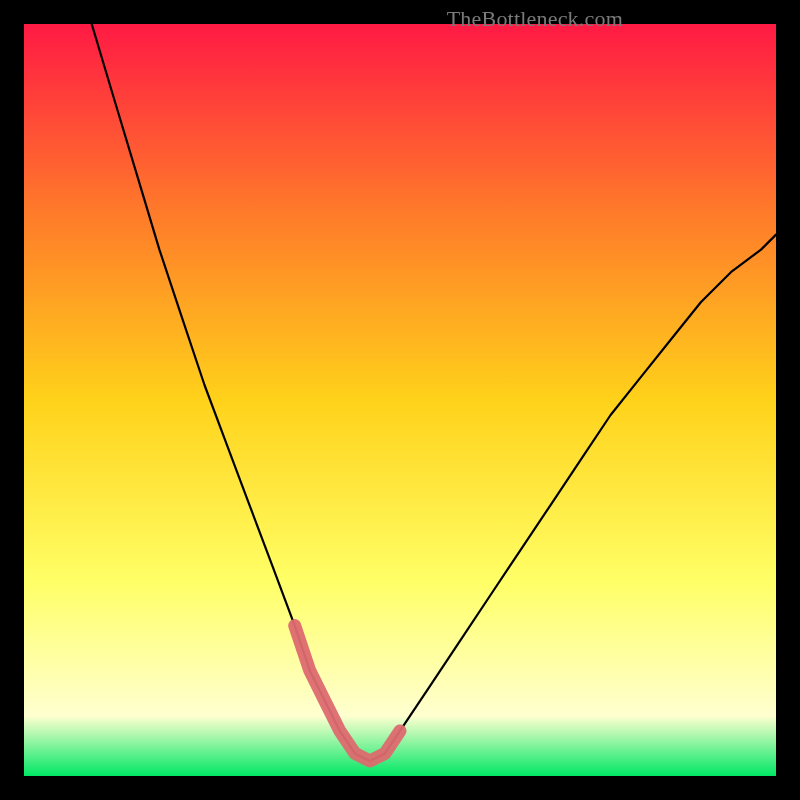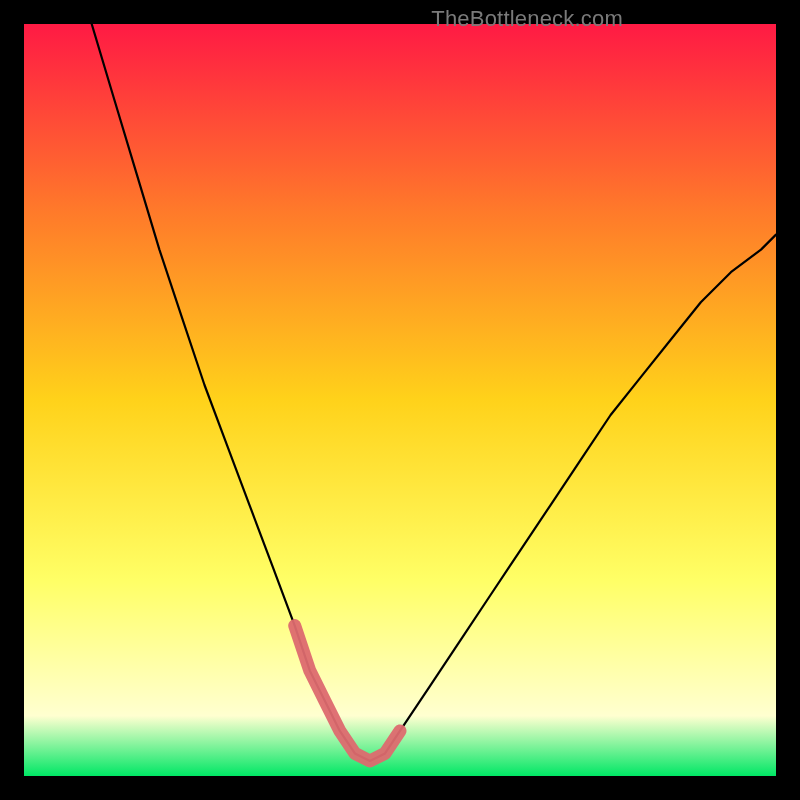--- a/index.html
+++ b/index.html
@@ -9,20 +9,21 @@
     height: 800px;
     overflow: hidden;
     background: #000;
     font-family: Arial, Helvetica, sans-serif;
   }
   .frame {
     position: relative;
     width: 633px;
     height: 800px;
     background: #000;
+    font-family: Liberation Serif, serif;
   }
   .watermark {
     position: absolute;
     top: 6px;
     right: 10px;
     color: #7a7a7a;
     font-size: 22px;
     letter-spacing: 0.2px;
     font-weight: 500;
     z-index: 10;

